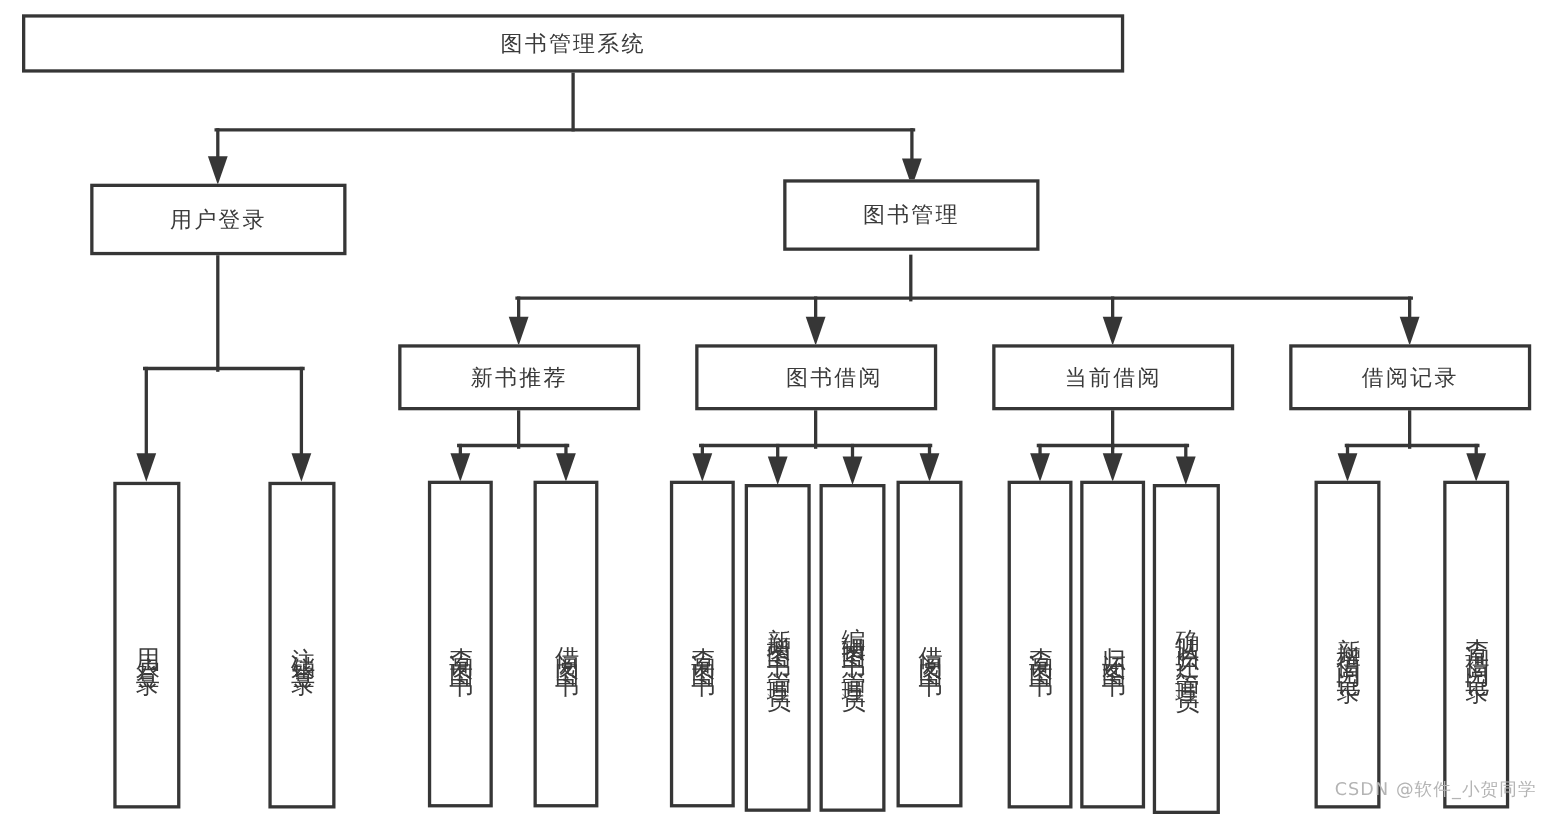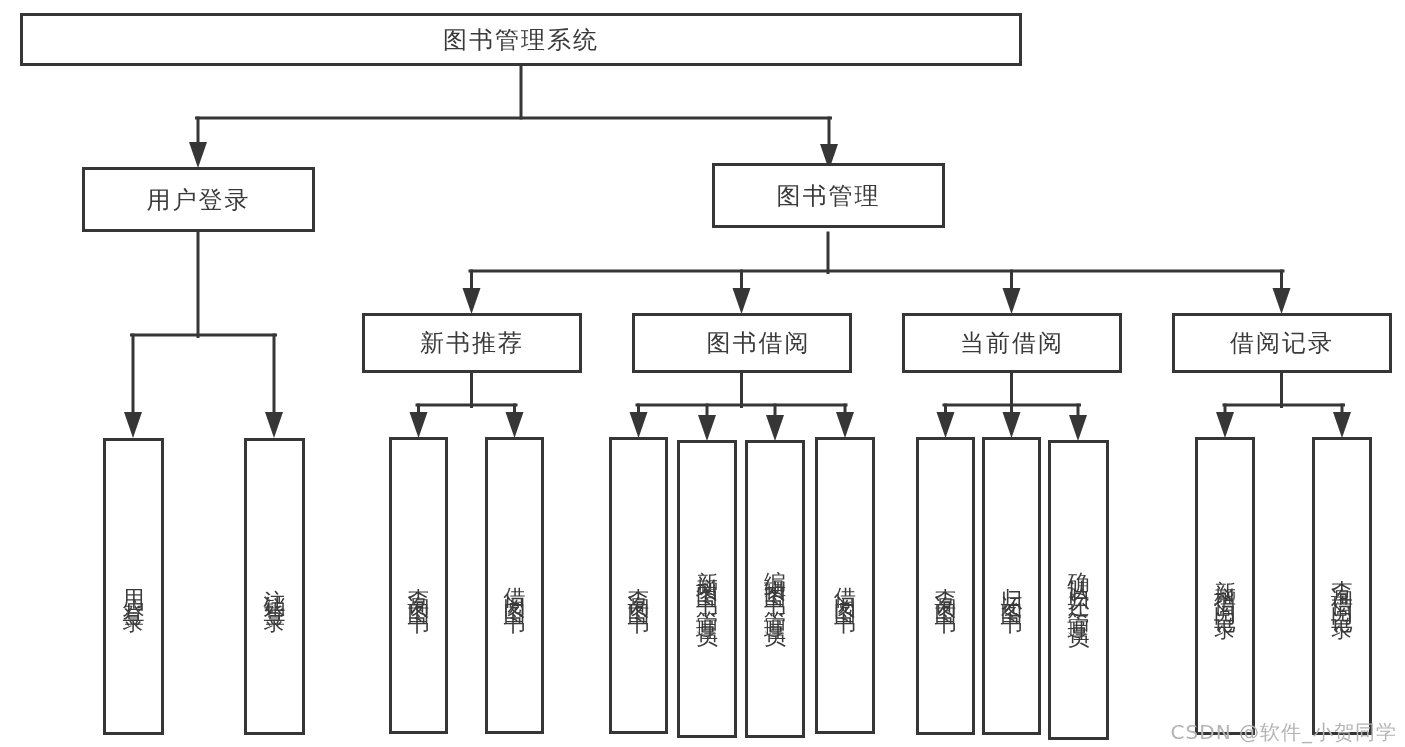--- a/index.html
+++ b/index.html
@@ -40,39 +40,39 @@
 
   .box {
     position: absolute;
     background: var(--box_fill);
     border: 3px solid var(--box_border);
     display: flex;
     align-items: center;
     justify-content: center;
   }
   .h-label .label {
-    font-size: 24px;
+    font-size: 20px;
     letter-spacing: 2px;
     color: var(--text);
     white-space: nowrap;
   }
   .v-label .label {
     writing-mode: vertical-rl;
     text-orientation: mixed;
     font-size: 22px;
     letter-spacing: 8px;
     color: var(--text);
     line-height: 1;
   }
 
   .watermark {
     position: absolute;
     right: 8px;
-    bottom: 1px;
-    font-size: 20px;
+    bottom: 18px;
+    font-size: 16px;
     letter-spacing: 1px;
     color: var(--watermark);
     z-index: 5;
     white-space: nowrap;
     text-align: center;
   }
 </style>
 </head>
 <body>
 

